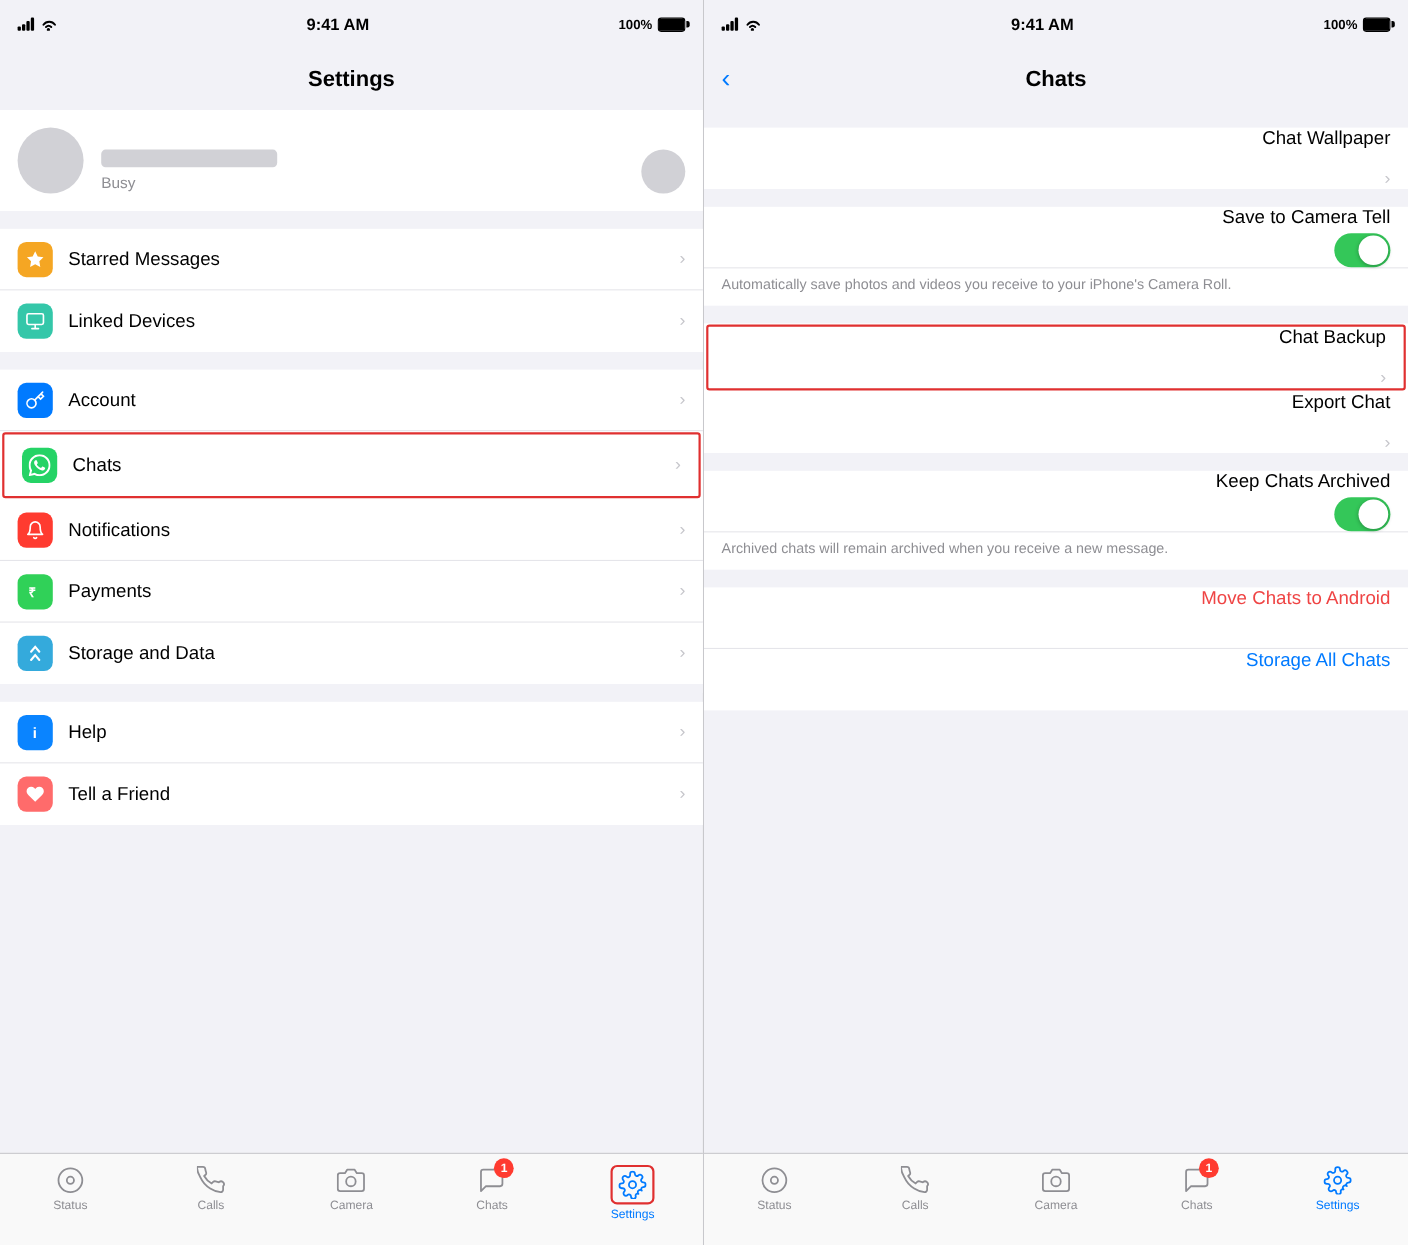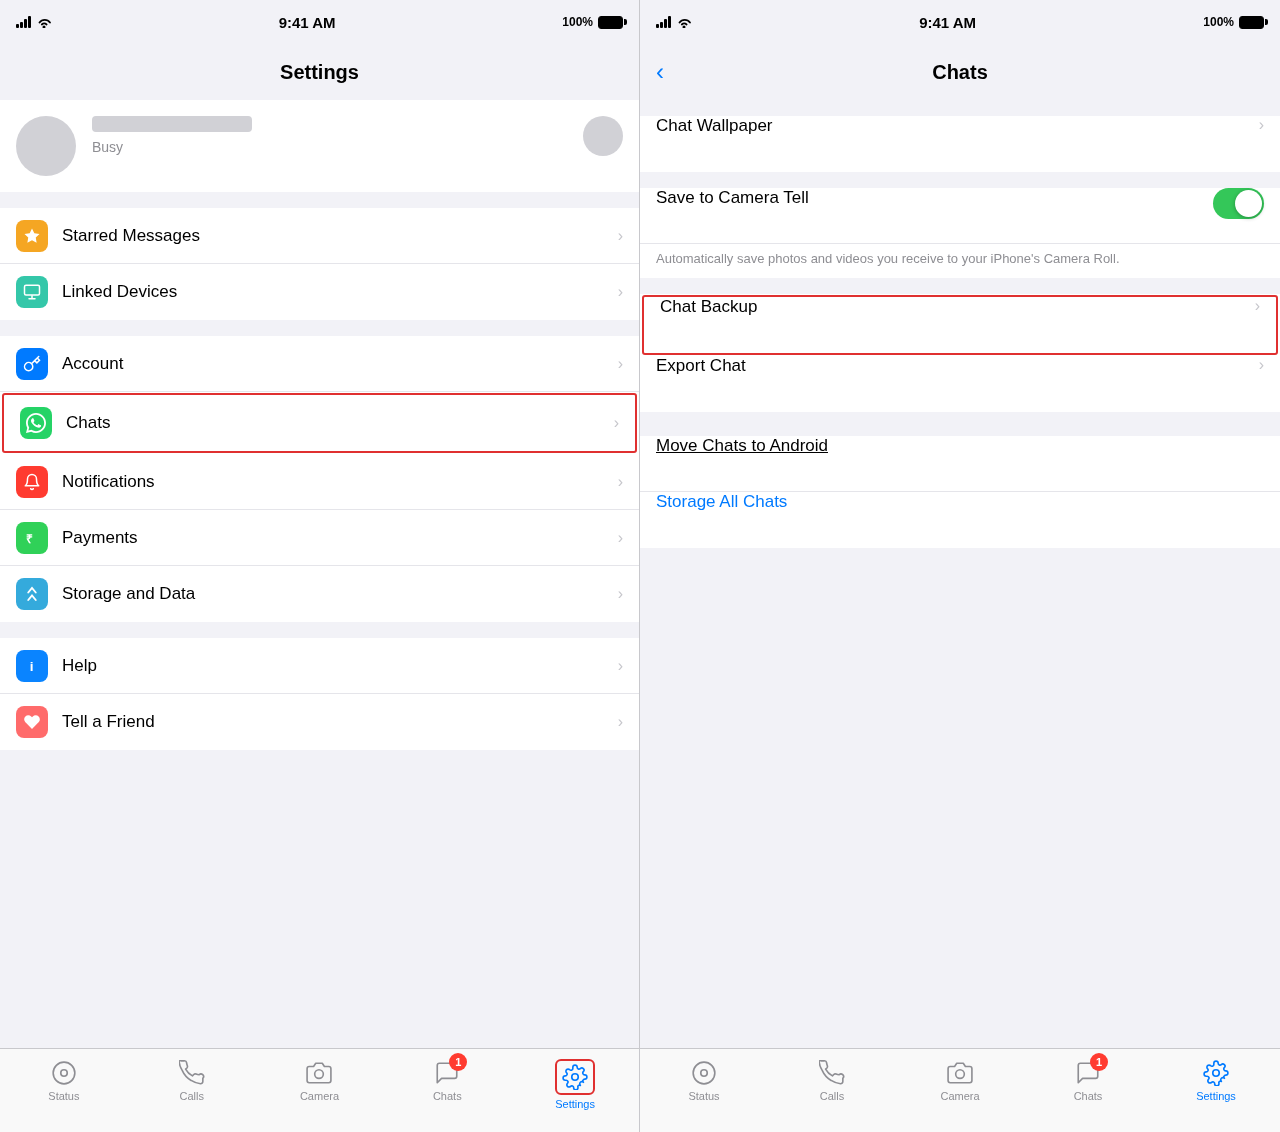--- a/index.html
+++ b/index.html
@@ -24,21 +24,21 @@
     .signal-bars span:nth-child(4) { width: 3px; height: 12px; }
     .battery-body { width: 25px; height: 13px; border: 1.5px solid #000; border-radius: 3px; position: relative; overflow: visible; }
     .battery-body::after { content: ''; position: absolute; right: -5px; top: 50%; transform: translateY(-50%); width: 3px; height: 6px; background: #000; border-radius: 0 2px 2px 0; }
     .battery-fill { width: 100%; height: 100%; background: #000; border-radius: 1px; }
 
     
     .nav-header { height: 56px; background: #f2f2f7; display: flex; align-items: center; justify-content: center; padding: 0 16px; flex-shrink: 0; }
     .nav-header .title { font-size: 20px; font-weight: 700; color: #000; }
 
     
-    .profile-section { background: #fff; margin: 0; padding: 16px; display: flex; align-items: flex-start; gap: 16px; flex-shrink: 0; }
+    .profile-section { background: #fff; margin: 0; padding: 16px; display: flex; align-items: flex-end; gap: 16px; flex-shrink: 0; }
     .avatar-circle { width: 60px; height: 60px; border-radius: 50%; background: #d1d1d6; flex-shrink: 0; }
     .profile-info { flex: 1; }
     .profile-name-bar { width: 160px; height: 16px; background: #d1d1d6; border-radius: 4px; margin-bottom: 6px; }
     .profile-status { font-size: 14px; color: #8e8e93; }
     .qr-circle { width: 40px; height: 40px; border-radius: 50%; background: #d1d1d6; flex-shrink: 0; }
 
     
     .settings-group { background: #fff; margin-top: 8px; flex-shrink: 0; }
     .settings-row { height: 56px; display: flex; align-items: center; padding: 0 16px; border-bottom: 0.5px solid #e5e5ea; gap: 14px; cursor: pointer; position: relative; }
     .settings-row:last-child { border-bottom: none; }
@@ -67,21 +67,21 @@
     
     .tab-icon svg { width: 26px; height: 26px; }
 
     
     .right-nav-header { height: 56px; background: #f2f2f7; display: flex; align-items: center; padding: 0 16px; flex-shrink: 0; position: relative; }
     .right-nav-header .title { font-size: 20px; font-weight: 700; color: #000; position: absolute; left: 50%; transform: translateX(-50%); }
     .back-chevron { color: #007aff; font-size: 22px; font-weight: 300; cursor: pointer; display: flex; align-items: center; }
 
     
     .right-group { background: #fff; margin-top: 8px; flex-shrink: 0; }
-    .right-row { min-height: 56px; display: flex; align-items: flex-start; padding: 0 16px; border-bottom: 0.5px solid #e5e5ea; position: relative; }
+    .right-row { min-height: 56px; display: flex; align-items: flex-end; padding: 0 16px; border-bottom: 0.5px solid #e5e5ea; position: relative; flex-direction: column; }
     .right-row:last-child { border-bottom: none; }
     .right-row-label { flex: 1; font-size: 17px; color: #000; }
     .right-row-chevron { color: #c7c7cc; font-size: 16px; }
 
     
     .toggle { width: 51px; height: 31px; background: #34c759; border-radius: 16px; position: relative; flex-shrink: 0; }
     .toggle-knob { width: 27px; height: 27px; background: #fff; border-radius: 50%; position: absolute; top: 2px; right: 2px; box-shadow: 0 1px 4px rgba(0,0,0,0.3); }
 
     
     .description-text { font-size: 13px; color: #8e8e93; padding: 6px 16px 10px; line-height: 1.4; }
@@ -346,26 +346,35 @@
       </div>
     </div>
     <div class="right-row">
       <span class="right-row-label">Export Chat</span>
       <span class="right-row-chevron">›</span>
     </div>
   </div>
 
   <div style="height:8px;background:#f2f2f7;flex-shrink:0;"></div>
 
-
-  <div style="height:8px;background:#f2f2f7;flex-shrink:0;"></div>
-
   <div class="right-group">
     <div class="right-row">
-      <span class="right-row-label" style="color:#000000;text-decoration:underline;">Move Chats to Android</span>
+      <span class="right-row-label">Keep Chats Archived</span>
+      <div class="toggle">
+        <div class="toggle-knob"></div>
+      </div>
+    </div>
+    <div class="description-text">Archived chats will remain archived when you receive a new message.</div>
+  </div>
+
+  <div style="height:8px;background:#f2f2f7;flex-shrink:0;"></div>
+
+  <div class="right-group">
+    <div class="right-row">
+      <span class="right-row-label" style="color:#ef4444;">Move Chats to Android</span>
     </div>
     <div class="right-row" style="border-bottom:none;">
       <span class="right-row-label" style="color:#007aff;">Storage All Chats</span>
     </div>
   </div>
 
   <div style="flex:1;background:#f2f2f7;"></div>
 
   <div class="tab-bar">
 

